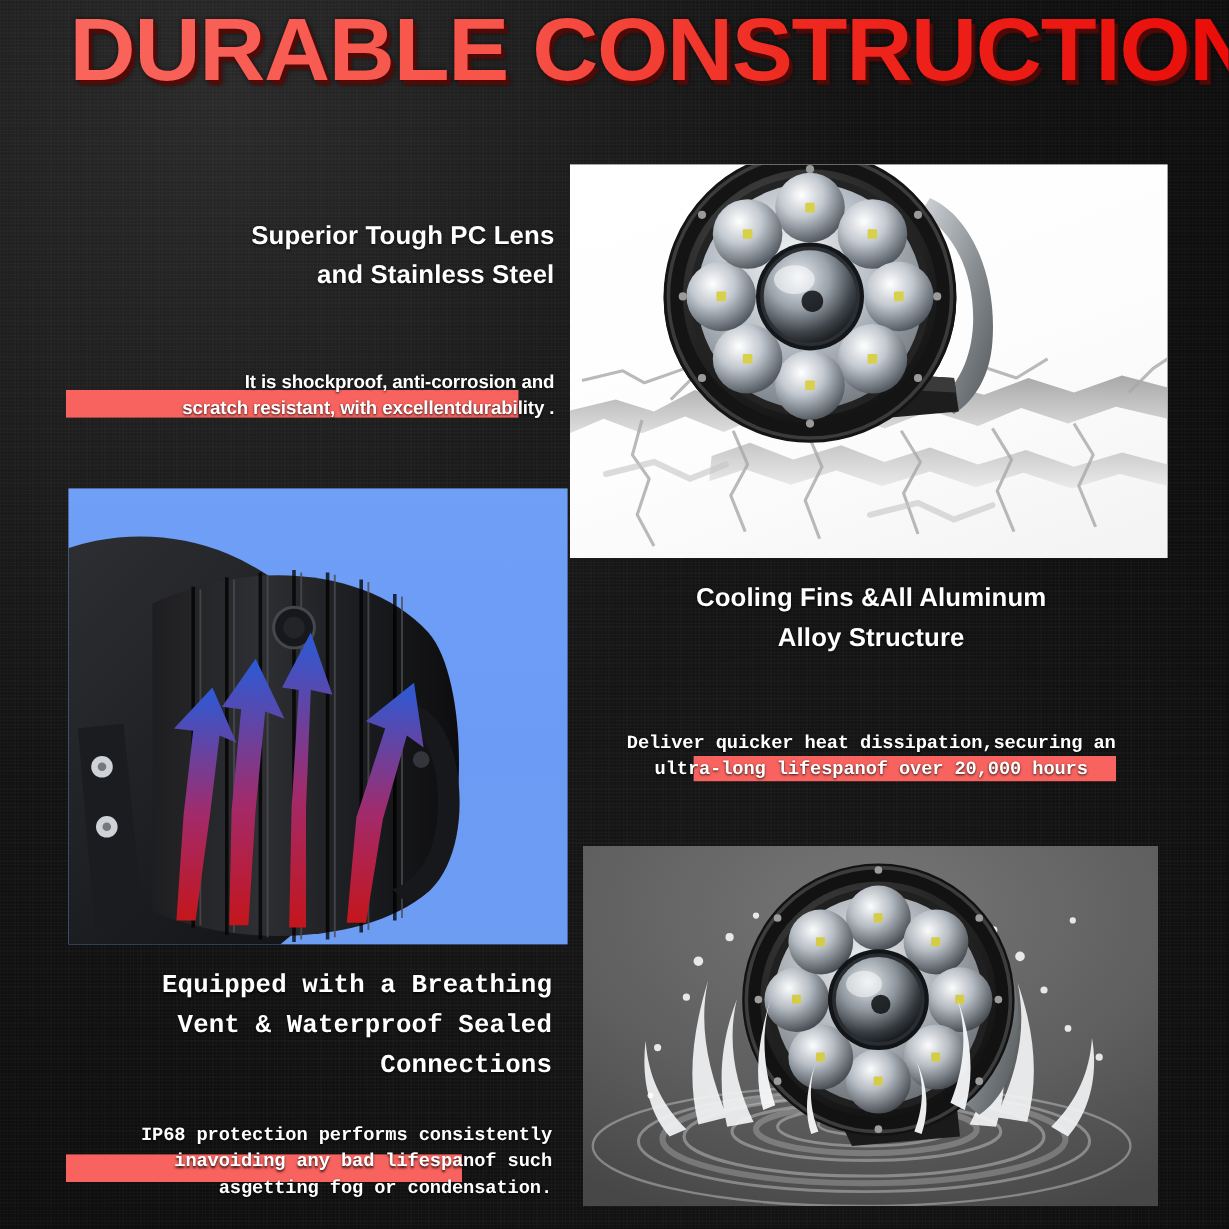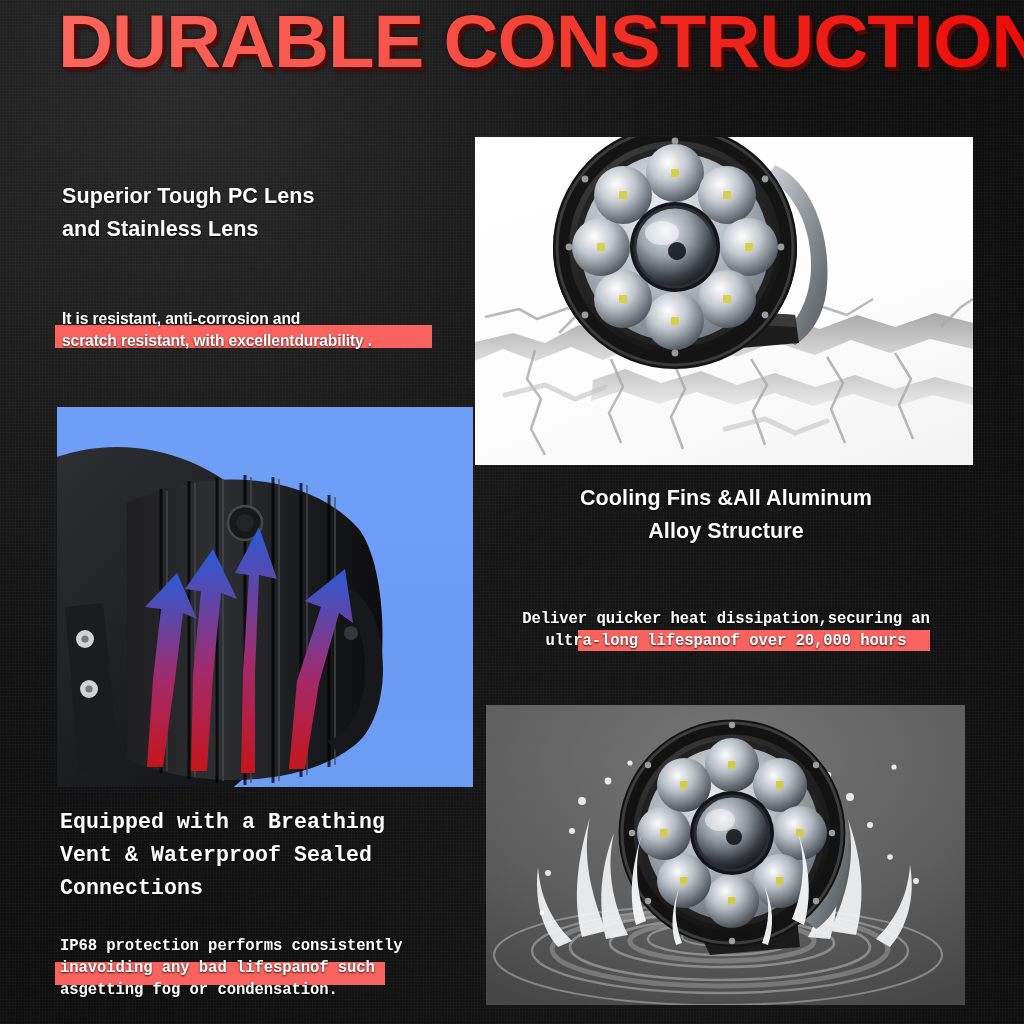--- a/index.html
+++ b/index.html
@@ -59,21 +59,21 @@
   
   #panel-water{
     left:486px;top:705px;width:479px;height:300px;
     background:linear-gradient(165deg,#6e6e6e 0%,#636363 45%,#575757 75%,#4d4d4d 100%);
   }
 
   
   .crack-svg,.heat-svg,.water-svg,.lamp-svg{position:absolute;inset:0;width:100%;height:100%;}
 
   
-  .block{position:absolute;z-index:7;}
+  .block{position:absolute;z-index:7;text-align:right;}
   .head{
     color:#ffffff;font-weight:700;
     font-size:21.5px;line-height:33px;
     letter-spacing:.1px;
     text-shadow:0 1px 2px rgba(0,0,0,.8);
   }
   .body{
     color:#ffffff;font-weight:700;
     font-size:15.6px;line-height:22px;
     letter-spacing:-.1px;
@@ -420,24 +420,24 @@
         <path d="M196,238 C188,216 188,198 194,180 C186,202 184,222 190,240 Z"></path>
         <path d="M276,238 C284,216 284,198 278,180 C288,202 288,222 282,240 Z"></path>
       </g>
     </svg>
   </div>
 
   <div class="hl-bar" id="bar-lens"></div>
   <div class="block" id="block-lens">
     <div class="head txt-layer">
       <div>Superior Tough PC Lens</div>
-      <div>and Stainless Lens</div>
+      <div>and Stainless Steel</div>
     </div>
     <div class="body txt-layer">
-      <div>It is resistant, anti-corrosion and</div>
+      <div>It is shockproof, anti-corrosion and</div>
       <div>scratch resistant, with excellentdurability .</div>
     </div>
   </div>
 
   <div class="hl-bar" id="bar-cool"></div>
   <div class="block" id="block-cool">
     <div class="head txt-layer">
       <div>Cooling Fins &amp;All Aluminum</div>
       <div>Alloy Structure</div>
     </div>

